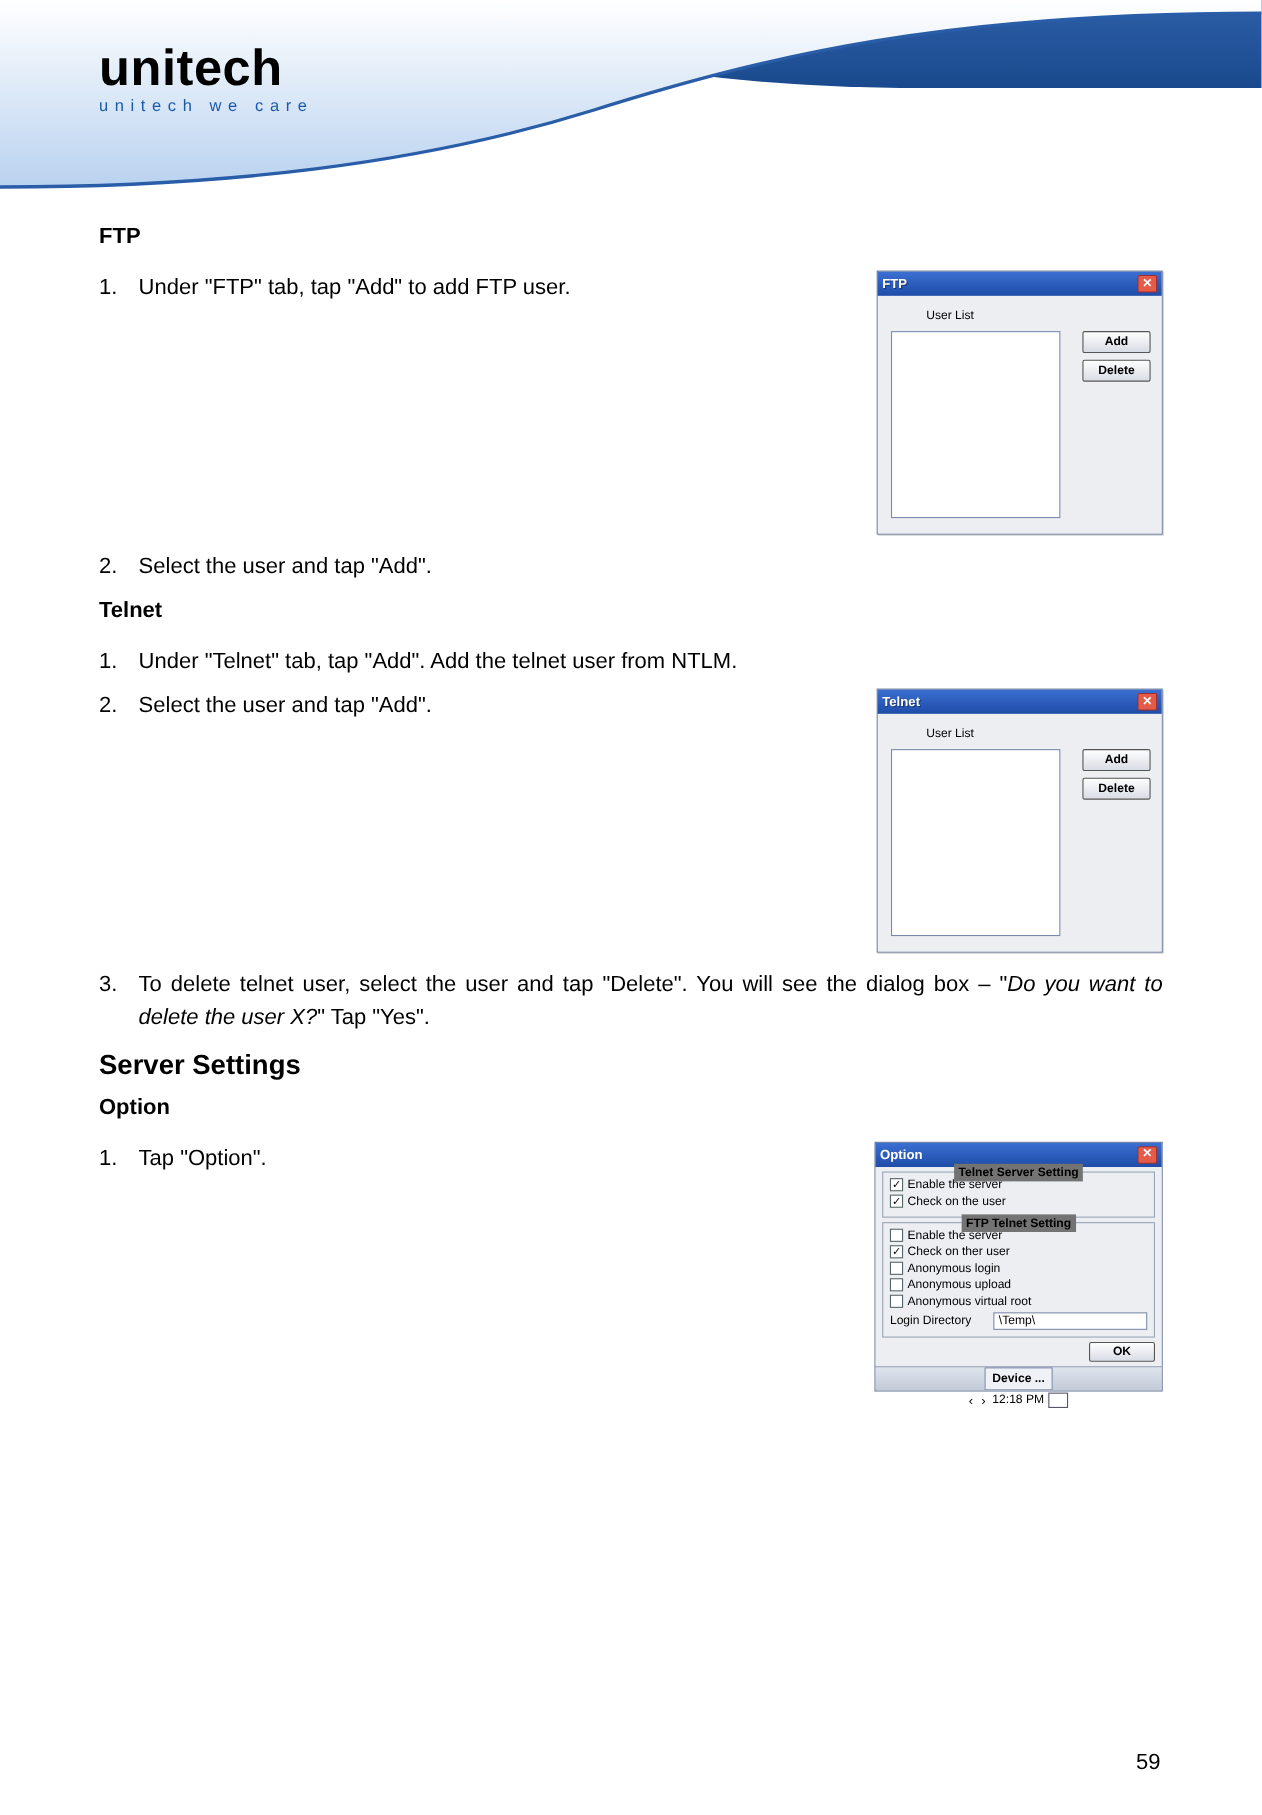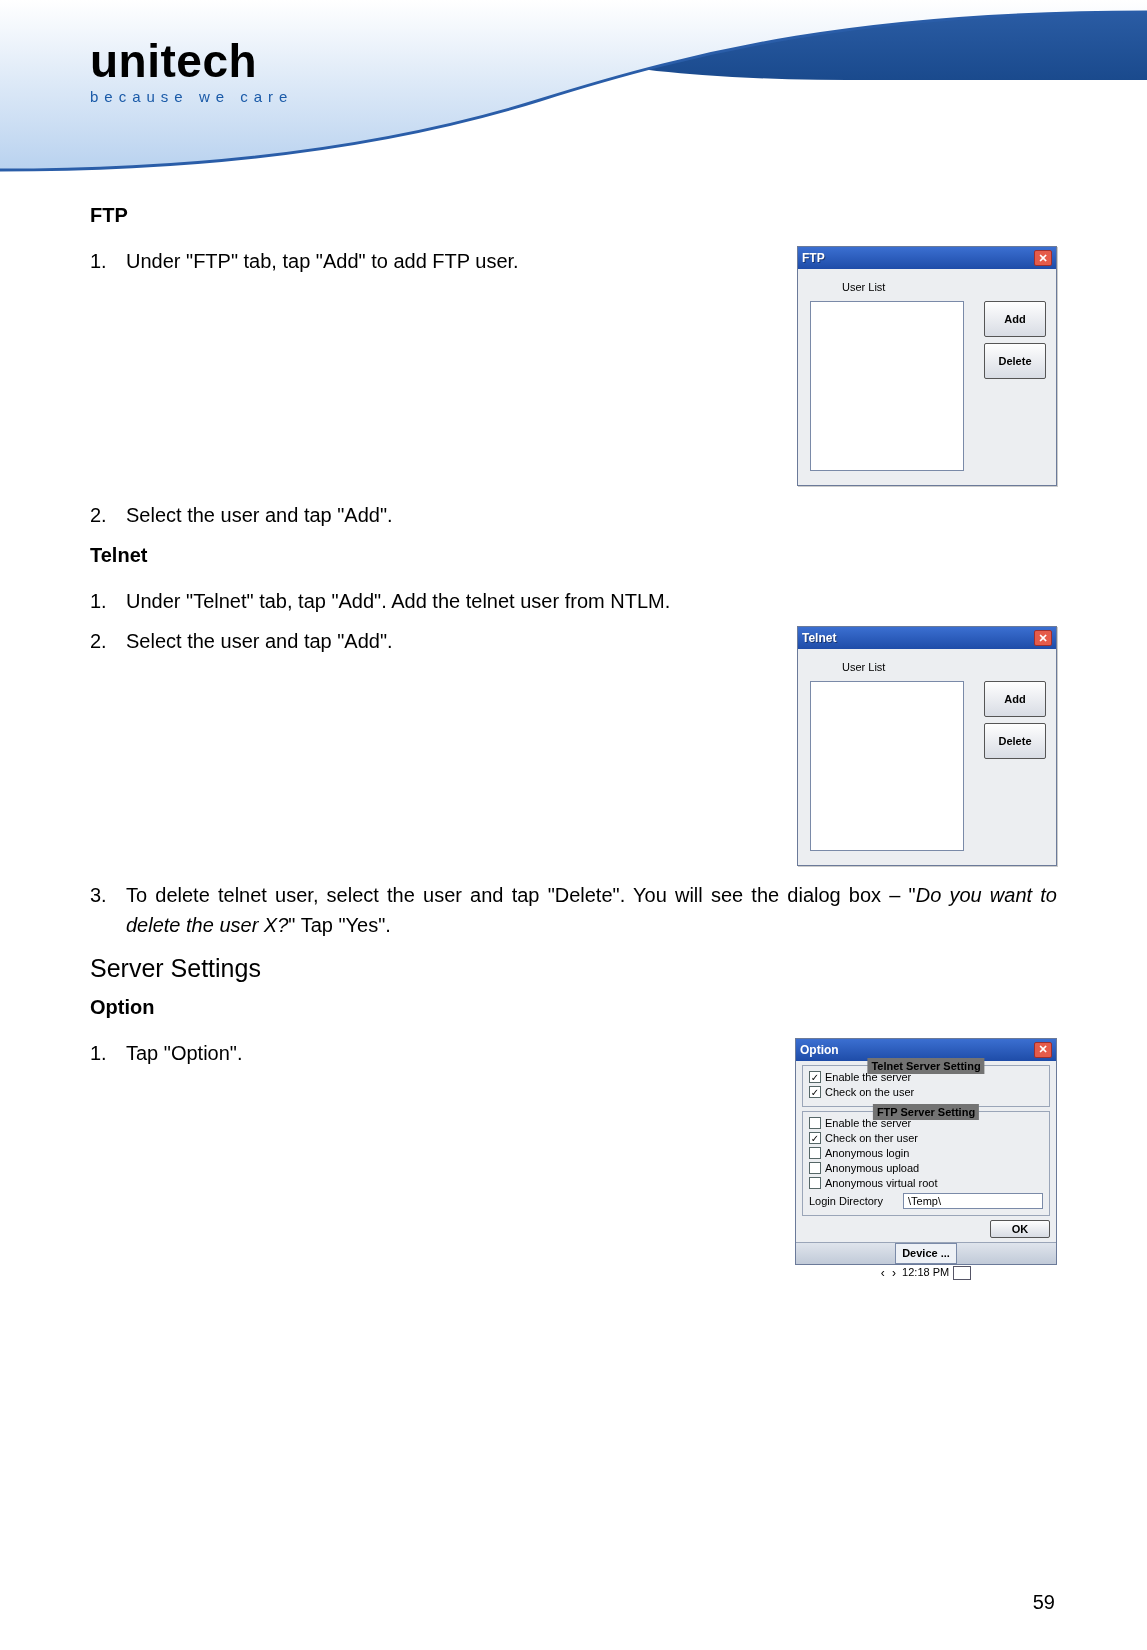--- a/index.html
+++ b/index.html
@@ -52,21 +52,21 @@
     padding: 10px 90px 40px 90px;
     font-size: 20px;
     line-height: 1.5;
   }
   .sec-bold {
     font-weight: bold;
     margin-top: 10px;
     margin-bottom: 16px;
   }
   .sec-h2 {
-    font-weight: normal;
+    font-weight: bold;
     font-size: 25px;
     margin-bottom: 4px;
   }
   ol.steps { list-style: none; margin: 0; padding: 0; }
   ol.steps li { display: flex; margin-bottom: 10px; text-align: justify; }
   ol.steps li .num { flex: 0 0 36px; }
   ol.steps li .txt { flex: 1; }
   .row-with-img {
     display: flex;
     align-items: flex-start;
@@ -121,21 +121,21 @@
     width: 154px; height: 170px;
     background: #fff;
     border: 1px solid #7a8aa8;
   }
   .dlg .btns {
     position: absolute;
     right: 10px; top: 32px;
     display: flex; flex-direction: column; gap: 6px;
   }
   .dlg .btn {
-    width: 62px; height: 36px;
+    width: 62px; height: 20px;
     border: 1px solid #555;
     background: linear-gradient(180deg,#fefefe,#d8dce4);
     font-size: 11px;
     font-weight: bold;
     display: flex; align-items: center; justify-content: center;
     border-radius: 2px;
   }
 
   
   .dlgopt {
@@ -233,21 +233,21 @@
           <stop offset="0%" stop-color="#ffffff"></stop>
           <stop offset="100%" stop-color="#b9d2ef"></stop>
         </linearGradient>
       </defs>
       <path d="M0,0 H1147 V12 C860,12 700,50 540,100 C380,150 200,170 0,170 Z" fill="url(#g1)"></path>
       <path d="M0,170 C200,170 380,150 540,100 C700,50 860,12 1147,12" fill="none" stroke="#2a5da8" stroke-width="3"></path>
     </svg>
   </div>
   <div class="logo">
     <div class="logo-name">unitech</div>
-    <div class="logo-tag">because we care</div>
+    <div class="logo-tag">unitech we care</div>
   </div>
 </div>
 
 <div class="content">
 
   <div class="sec-bold">FTP</div>
 
   <div class="row-with-img">
     <div class="txtcol">
       <ol class="steps">
@@ -355,21 +355,21 @@
             <div class="chk">
                 <span class="box">✓</span>
                 <span>Enable the server</span>
               </div>
             <div class="chk">
                 <span class="box">✓</span>
                 <span>Check on the user</span>
               </div>
           </div>
           <div class="grp">
-            <div class="legend">FTP Server Setting</div>
+            <div class="legend">FTP Telnet Setting</div>
             <div class="chk">
                 <span class="box"></span>
                 <span>Enable the server</span>
               </div>
             <div class="chk">
                 <span class="box">✓</span>
                 <span>Check on ther user</span>
               </div>
             <div class="chk">
                 <span class="box"></span>

